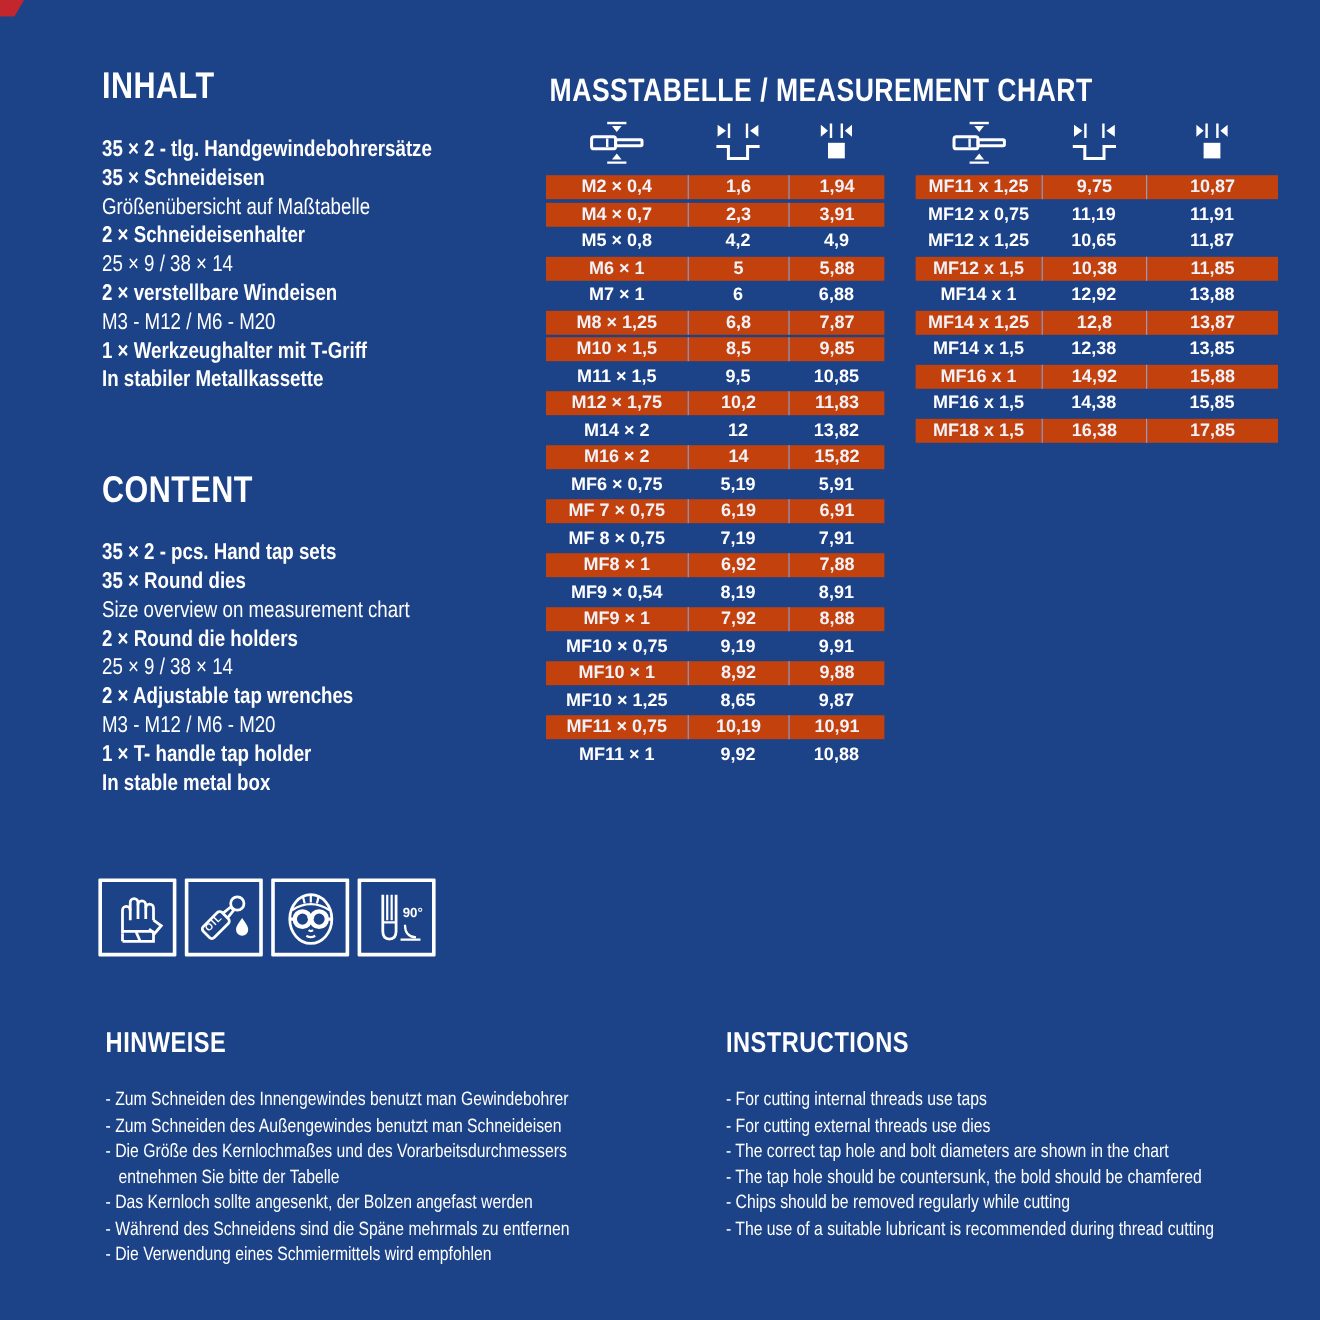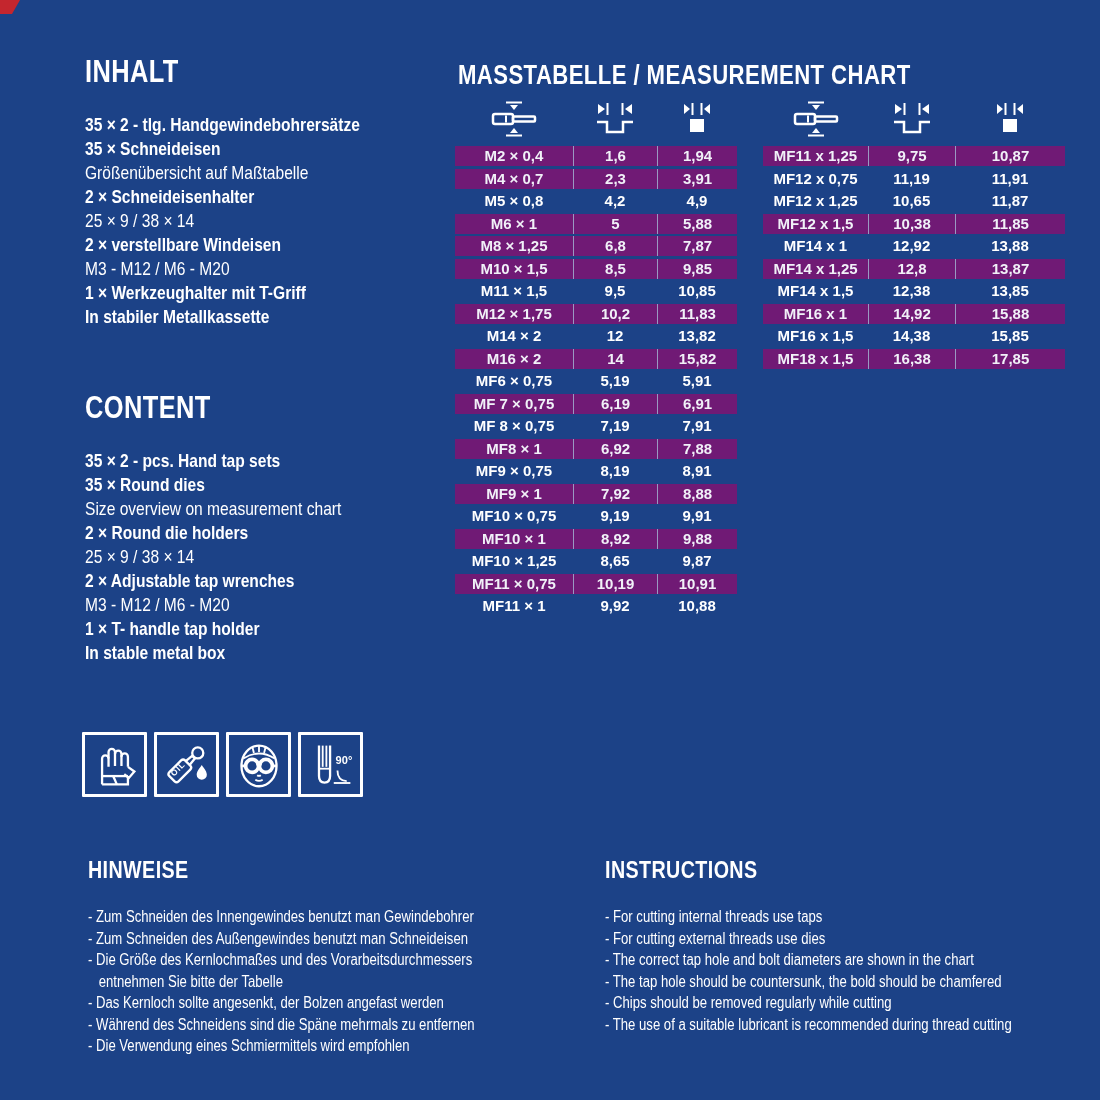--- a/index.html
+++ b/index.html
@@ -26,21 +26,21 @@
   
   .chart-title{position:absolute;left:458px;top:60px;margin:0;font-size:27px;font-weight:bold;white-space:nowrap;letter-spacing:.5px;}
   .mtable{position:absolute;top:100px;}
   .mtable.left{left:455px;}
   .mtable.right{left:763px;}
   .thead{display:flex;height:38px;margin-bottom:8px;align-items:center;}
   .thead .hcell{display:flex;align-items:center;justify-content:center;}
   .trow{display:flex;height:20px;margin-bottom:2.5px;}
   .cell{display:flex;align-items:center;justify-content:center;
         font-size:15px;font-weight:bold;box-sizing:border-box;line-height:20px;}
-  .shaded .cell{background:#701a75;color:#f1f1f8;}
+  .shaded .cell{background:#c2410c;color:#f1f1f8;}
   .shaded .cell + .cell{border-left:1.5px solid #9a99c2;}
   .left  .c1{width:118px}.left .c2{width:84px}.left .c3{width:80px}
   .right .c1{width:105px}.right .c2{width:87px}.right .c3{width:110px}
 
   
   .safety{position:absolute;left:82px;top:732px;display:flex;gap:7px;}
   .sbox{width:59px;height:59px;border:3px solid #fff;display:flex;align-items:center;justify-content:center;border-radius:1px;}
   .sbox svg{display:block;}
 
   
@@ -164,20 +164,25 @@
           <div class="cell c2">4,2</div>
           <div class="cell c3">4,9</div>
         </div>
 
         <div class="trow shaded">
           <div class="cell c1">M6 × 1</div>
           <div class="cell c2">5</div>
           <div class="cell c3">5,88</div>
         </div>
 
+        <div class="trow">
+          <div class="cell c1">M7 × 1</div>
+          <div class="cell c2">6</div>
+          <div class="cell c3">6,88</div>
+        </div>
 
         <div class="trow shaded">
           <div class="cell c1">M8 × 1,25</div>
           <div class="cell c2">6,8</div>
           <div class="cell c3">7,87</div>
         </div>
 
 
         <div class="trow shaded">
           <div class="cell c1">M10 × 1,5</div>
@@ -227,21 +232,21 @@
           <div class="cell c3">7,91</div>
         </div>
 
         <div class="trow shaded">
           <div class="cell c1">MF8 × 1</div>
           <div class="cell c2">6,92</div>
           <div class="cell c3">7,88</div>
         </div>
 
         <div class="trow">
-          <div class="cell c1">MF9 × 0,75</div>
+          <div class="cell c1">MF9 × 0,54</div>
           <div class="cell c2">8,19</div>
           <div class="cell c3">8,91</div>
         </div>
 
         <div class="trow shaded">
           <div class="cell c1">MF9 × 1</div>
           <div class="cell c2">7,92</div>
           <div class="cell c3">8,88</div>
         </div>
 

